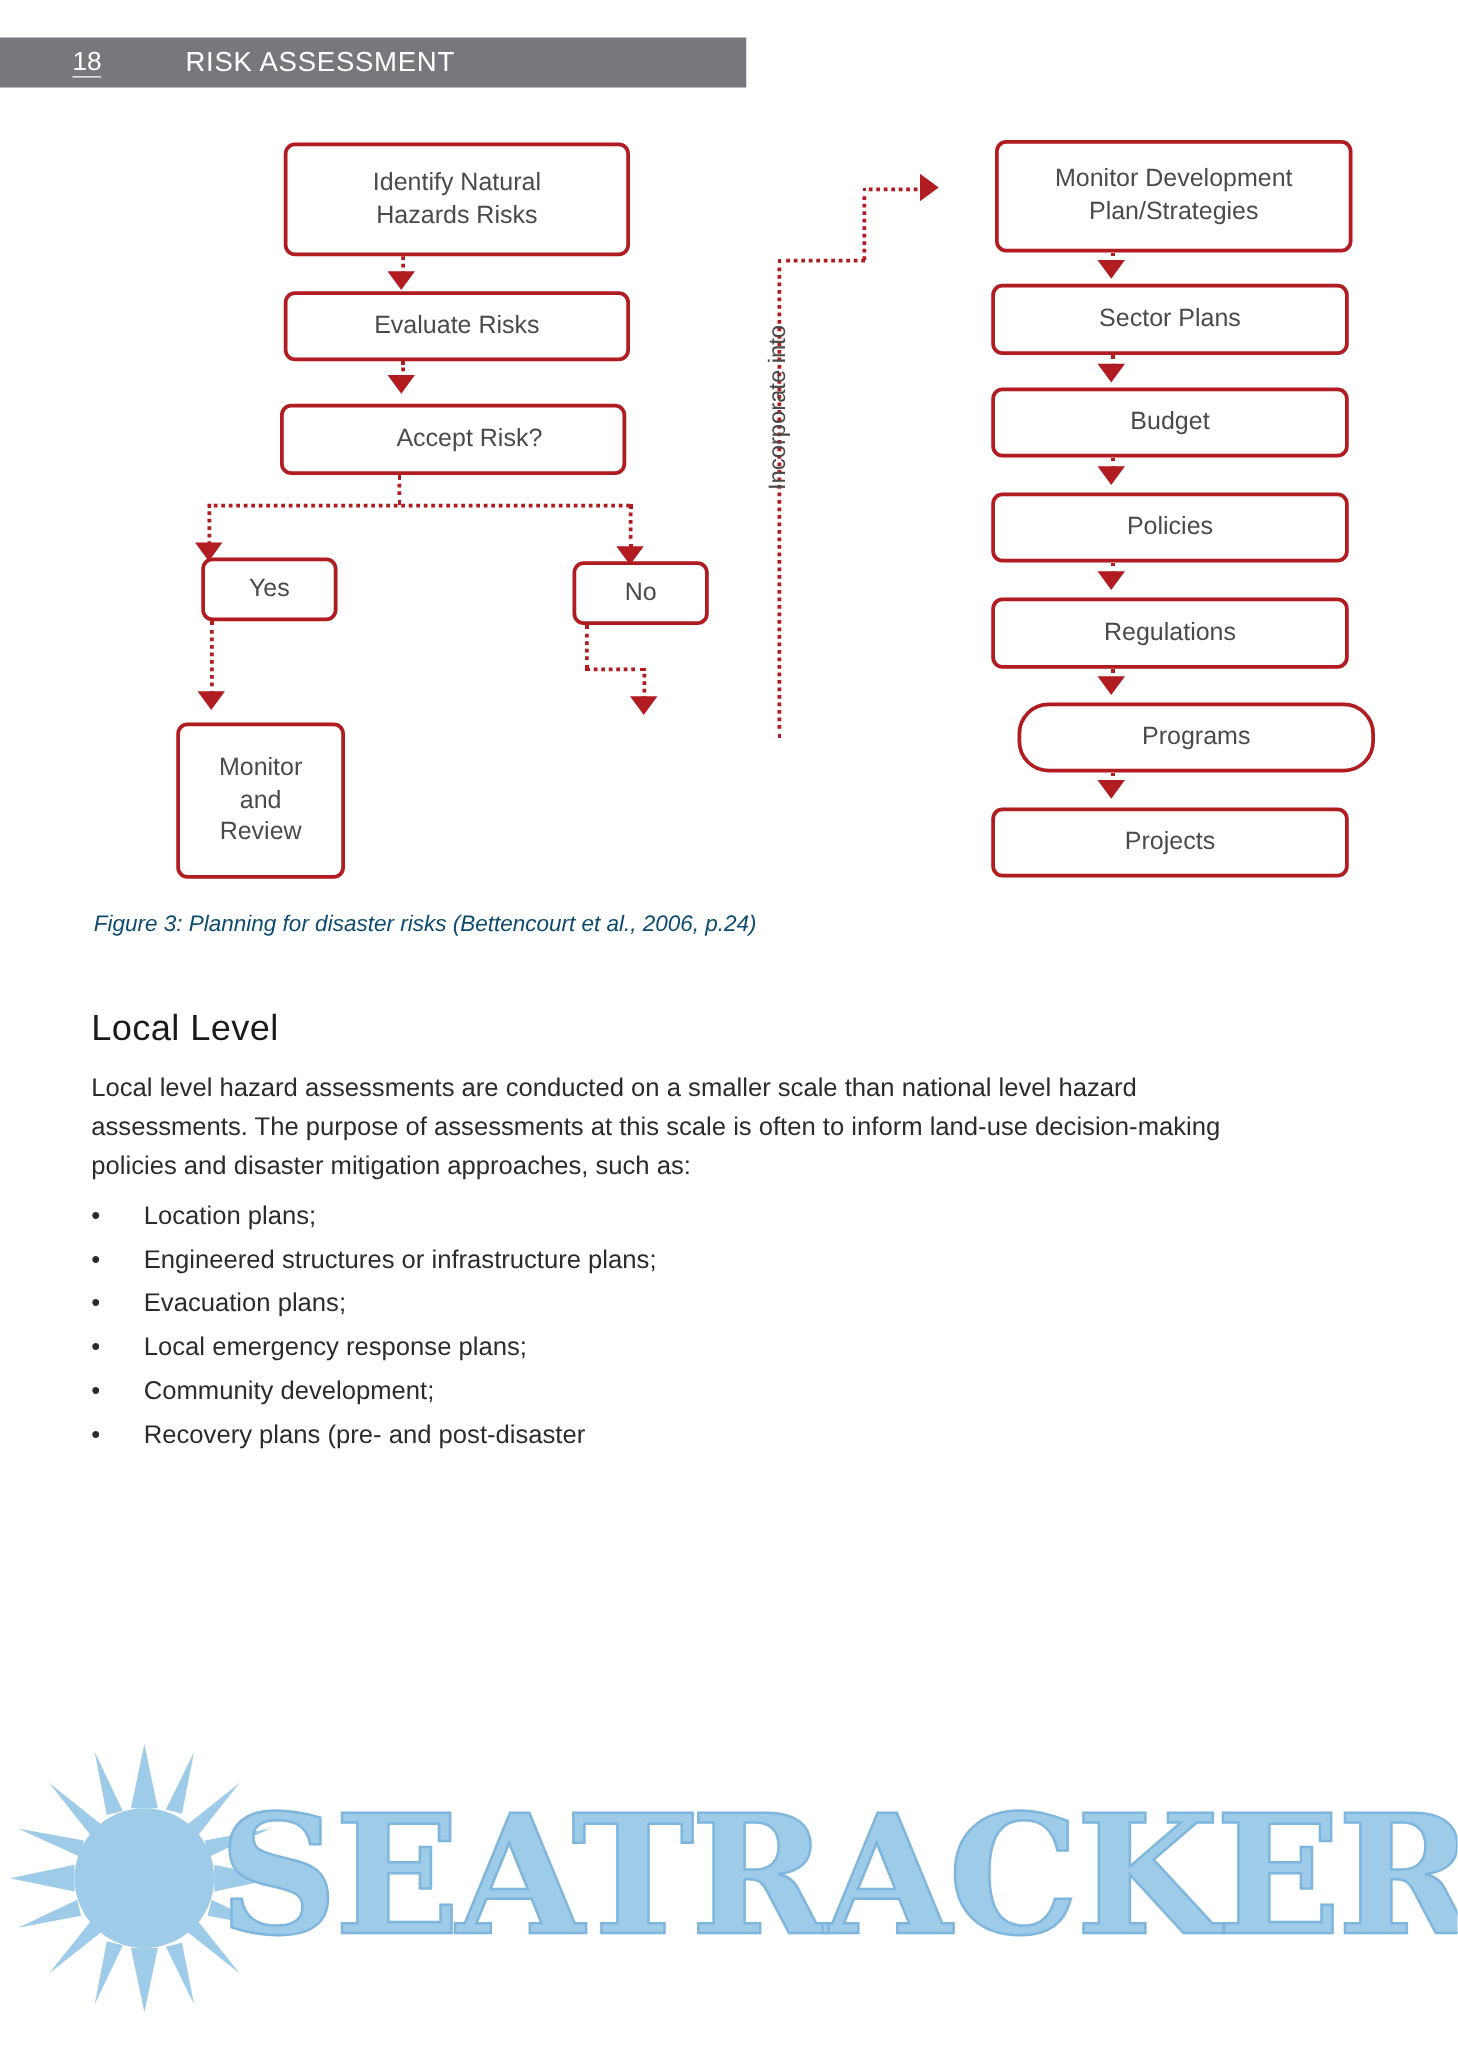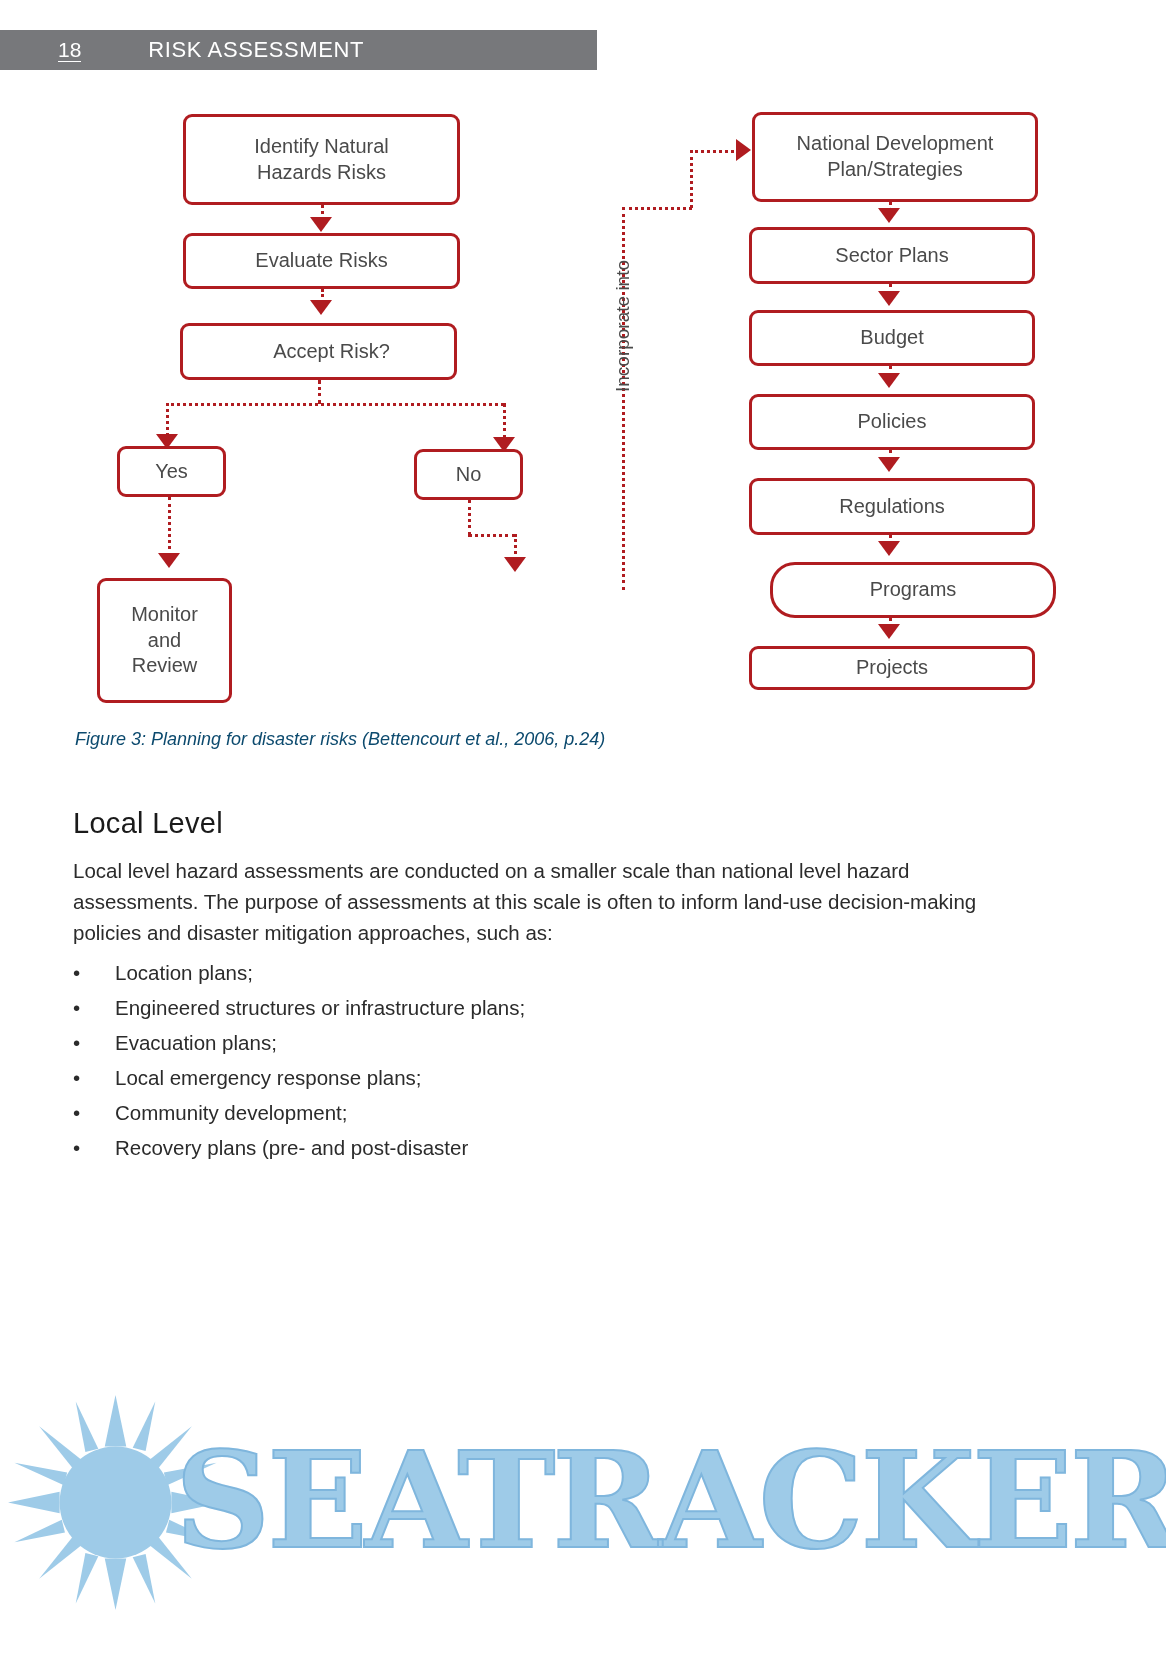--- a/index.html
+++ b/index.html
@@ -33,20 +33,21 @@
     position:absolute;
     border:3.5px solid #b01c20;
     border-radius:9px;
     background:#ffffff;
     color:#4a4a4a;
     font-size:20px;
     display:flex; align-items:center; justify-content:center;
     text-align:center;
     line-height:1.28;
     padding:2px 6px;
+    margin-left:44px;
   }
 
   
   .dv{ position:absolute; border-left:3px dotted #b01c20; }
   .dh{ position:absolute; border-top:3px dotted #b01c20; }
   .arrow{
     position:absolute;
     width:0; height:0;
     border-left:11px solid transparent;
     border-right:11px solid transparent;
@@ -170,21 +171,21 @@
 
   <div class="dv" style="left:622px; top:207px; height:383px;"></div>
   <div class="dh" style="left:622px; top:207px; width:70px;"></div>
   <div class="dv" style="left:690px; top:150px; height:58px;"></div>
   <div class="dh" style="left:690px; top:150px; width:50px;"></div>
   <div class="arrow-r" style="left:736px; top:139px;"></div>
   <div class="vlabel" style="left:612px; top:392px;">Incorporate into</div>
 
   <div class="node" style="left:752px; top:112px; width:286px; height:90px;">
     <span>
-      <span>National Development</span><br>
+      <span>Monitor Development</span><br>
       <span>Plan/Strategies</span>
     </span>
   </div>
   <div class="dv" style="left:889px; top:202px; height:11px;"></div>
   <div class="arrow" style="left:878px; top:208px;"></div>
 
   <div class="node" style="left:749px; top:227px; width:286px; height:57px;">
     <span>Sector Plans</span>
   </div>
   <div class="dv" style="left:889px; top:284px; height:10px;"></div>
@@ -207,21 +208,21 @@
   </div>
   <div class="dv" style="left:889px; top:535px; height:10px;"></div>
   <div class="arrow" style="left:878px; top:541px;"></div>
 
   <div class="node" style="left:770px; top:562px; width:286px; height:56px;border-radius:25px;">
     <span>Programs</span>
   </div>
   <div class="dv" style="left:889px; top:618px; height:10px;"></div>
   <div class="arrow" style="left:878px; top:624px;"></div>
 
-  <div class="node" style="left:749px; top:646px; width:286px; height:44px;">
+  <div class="node" style="left:749px; top:646px; width:286px; height:56px;">
     <span>Projects</span>
   </div>
 
   <div class="caption">Figure 3: Planning for disaster risks (Bettencourt et al., 2006, p.24)</div>
 </div>
 
 <div class="h2">Local Level</div>
 <div class="para">Local level hazard assessments are conducted on a smaller scale than national level hazard assessments. The purpose of assessments at this scale is often to inform land-use decision-making policies and disaster mitigation approaches, such as:</div>
 
 <div class="bullets">

